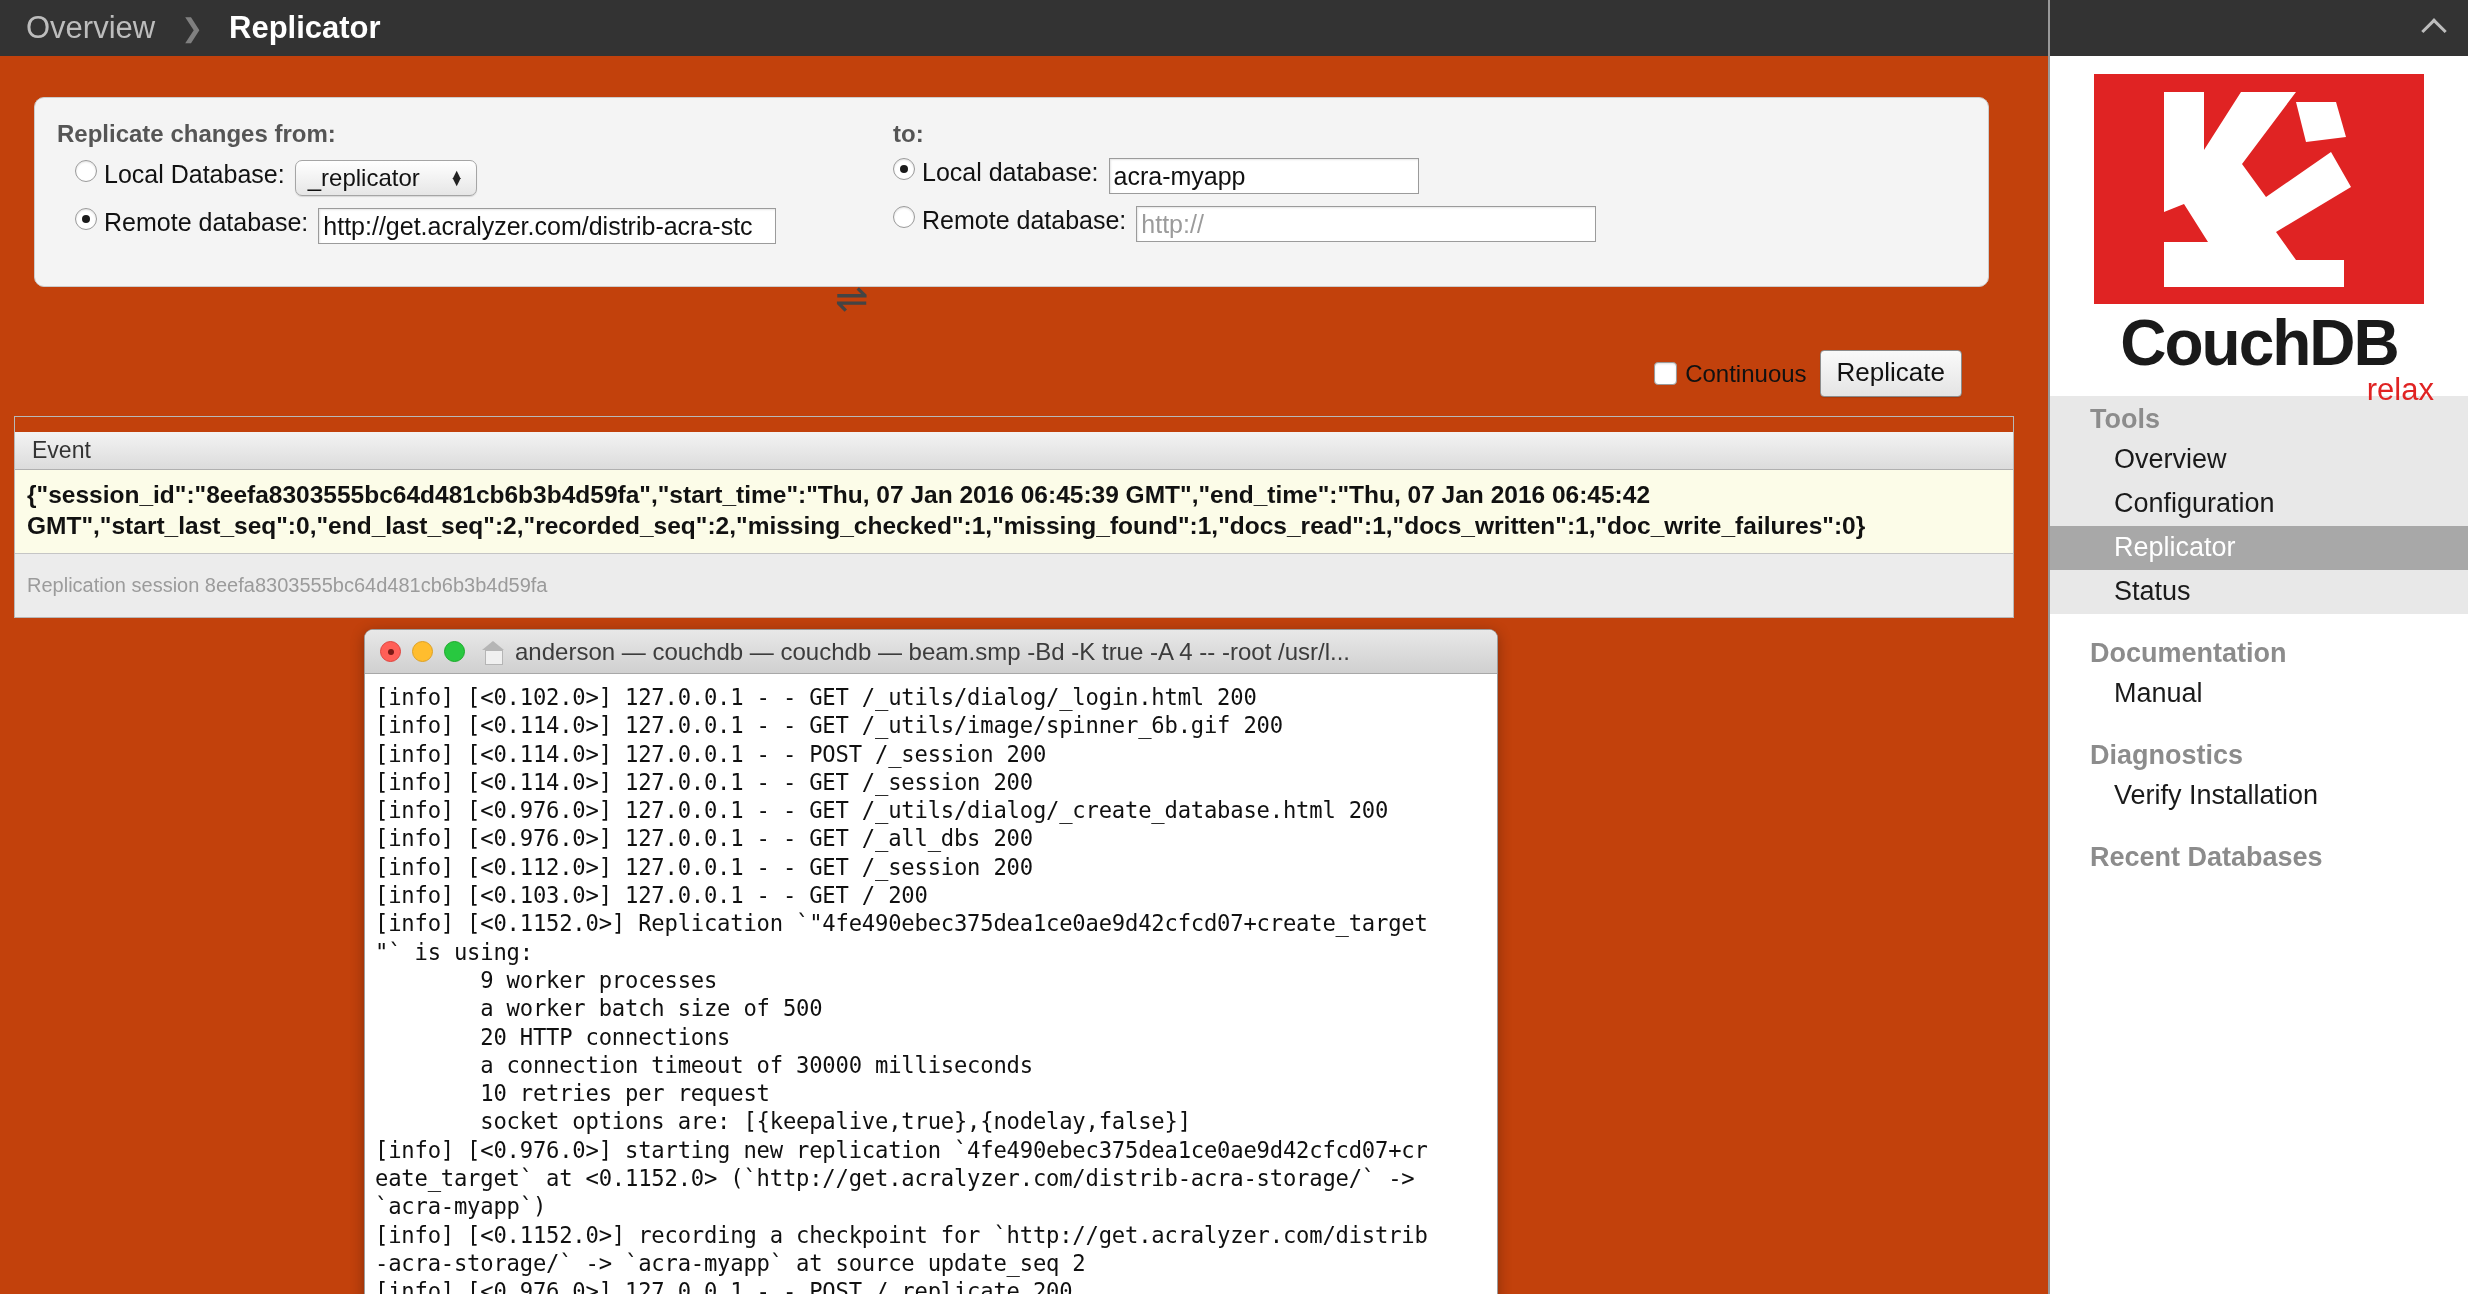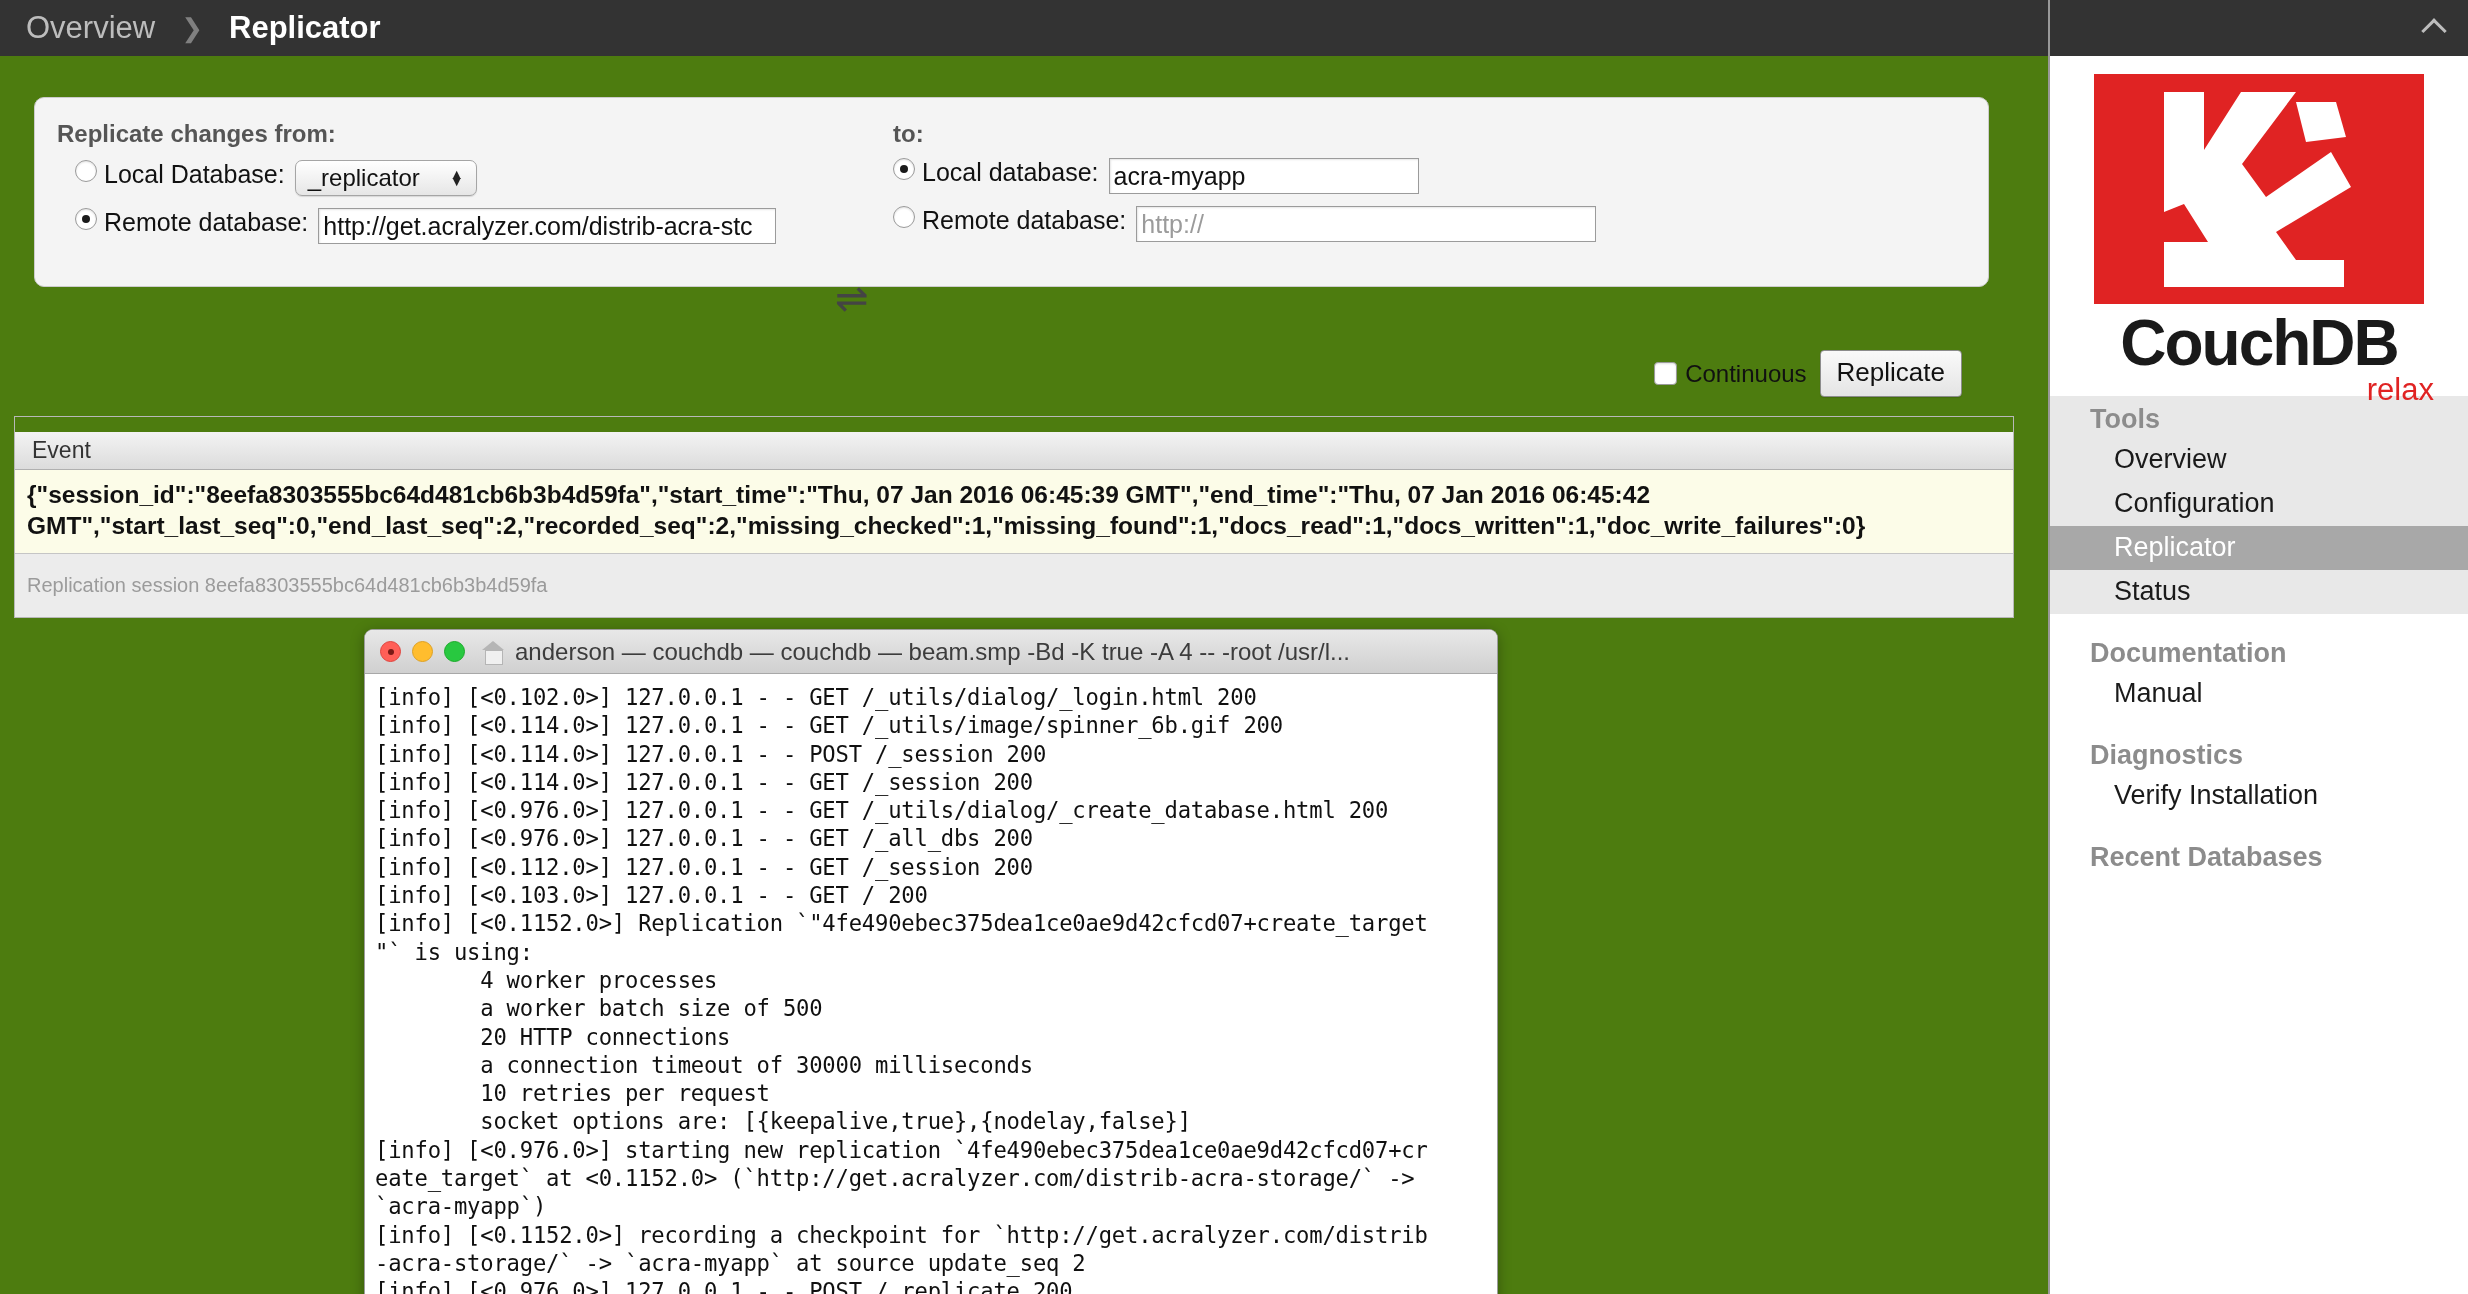--- a/index.html
+++ b/index.html
@@ -41,21 +41,21 @@
     color: #808080;
     font-size: 26px;
   }
 
   
   .main {
     position: absolute;
     left: 0; top: 56px;
     width: 2048px;
     height: 1238px;
-    background: #4d7c0f;
+    background: #c2410c;
   }
 
   
   .panel {
     position: absolute;
     left: 34px; top: 41px;
     width: 1955px;
     height: 190px;
     border: 1px solid #cccccc;
     border-radius: 10px;
@@ -439,21 +439,21 @@
             <div class="term-line">[info] [&lt;0.102.0&gt;] 127.0.0.1 - - GET /_utils/dialog/_login.html 200</div>
             <div class="term-line">[info] [&lt;0.114.0&gt;] 127.0.0.1 - - GET /_utils/image/spinner_6b.gif 200</div>
             <div class="term-line">[info] [&lt;0.114.0&gt;] 127.0.0.1 - - POST /_session 200</div>
             <div class="term-line">[info] [&lt;0.114.0&gt;] 127.0.0.1 - - GET /_session 200</div>
             <div class="term-line">[info] [&lt;0.976.0&gt;] 127.0.0.1 - - GET /_utils/dialog/_create_database.html 200</div>
             <div class="term-line">[info] [&lt;0.976.0&gt;] 127.0.0.1 - - GET /_all_dbs 200</div>
             <div class="term-line">[info] [&lt;0.112.0&gt;] 127.0.0.1 - - GET /_session 200</div>
             <div class="term-line">[info] [&lt;0.103.0&gt;] 127.0.0.1 - - GET / 200</div>
             <div class="term-line">[info] [&lt;0.1152.0&gt;] Replication `"4fe490ebec375dea1ce0ae9d42cfcd07+create_target</div>
             <div class="term-line">"` is using:</div>
-            <div class="term-line">        4 worker processes</div>
+            <div class="term-line">        9 worker processes</div>
             <div class="term-line">        a worker batch size of 500</div>
             <div class="term-line">        20 HTTP connections</div>
             <div class="term-line">        a connection timeout of 30000 milliseconds</div>
             <div class="term-line">        10 retries per request</div>
             <div class="term-line">        socket options are: [{keepalive,true},{nodelay,false}]</div>
             <div class="term-line">[info] [&lt;0.976.0&gt;] starting new replication `4fe490ebec375dea1ce0ae9d42cfcd07+cr</div>
             <div class="term-line">eate_target` at &lt;0.1152.0&gt; (`http://get.acralyzer.com/distrib-acra-storage/` -&gt;</div>
             <div class="term-line">`acra-myapp`)</div>
             <div class="term-line">[info] [&lt;0.1152.0&gt;] recording a checkpoint for `http://get.acralyzer.com/distrib</div>
             <div class="term-line">-acra-storage/` -&gt; `acra-myapp` at source update_seq 2</div>

